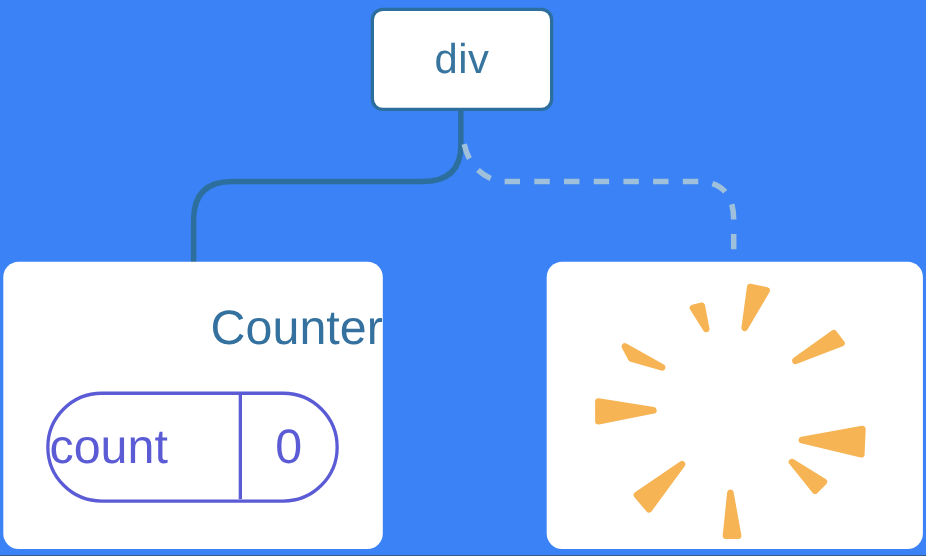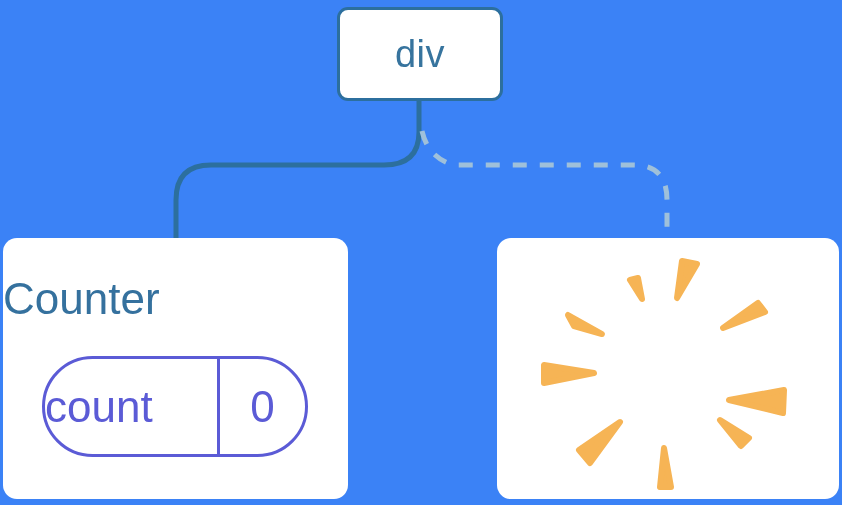--- a/index.html
+++ b/index.html
@@ -49,21 +49,21 @@
     background: #ffffff;
     border-radius: 14px;
     box-sizing: border-box;
   }
   .card-counter { left: 3px; }
   .card-removed { left: 497px; width: 342px; }
 
   .card-counter .title {
     position: absolute;
     top: 36px; left: 0; right: 0;
-    text-align: left;
+    text-align: right;
     font-size: 44px;
     font-weight: 500;
     color: #35719E;
   }
 
   
   .state-pill {
     position: absolute;
     left: 39px; top: 118px;
     width: 266px; height: 101px;

